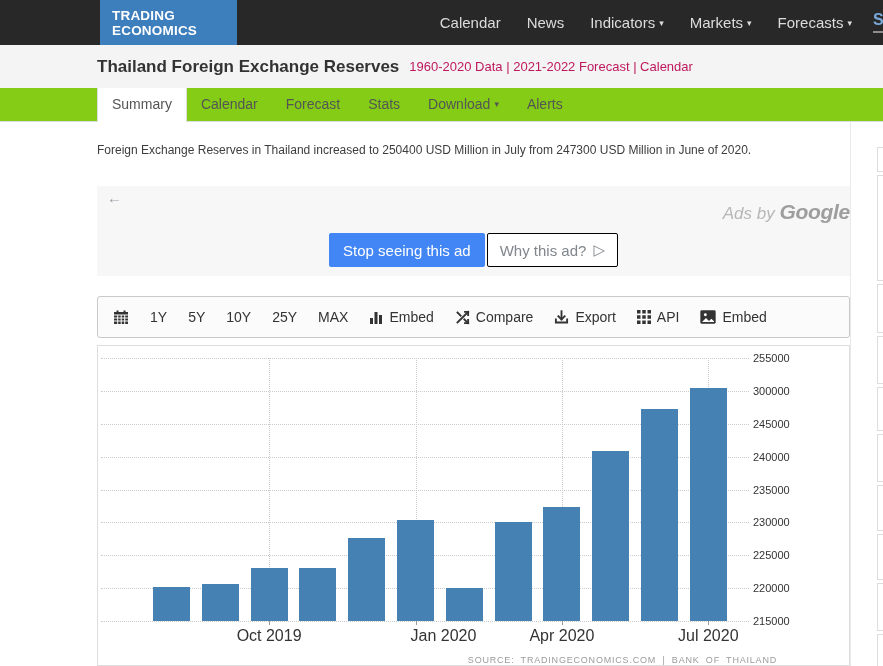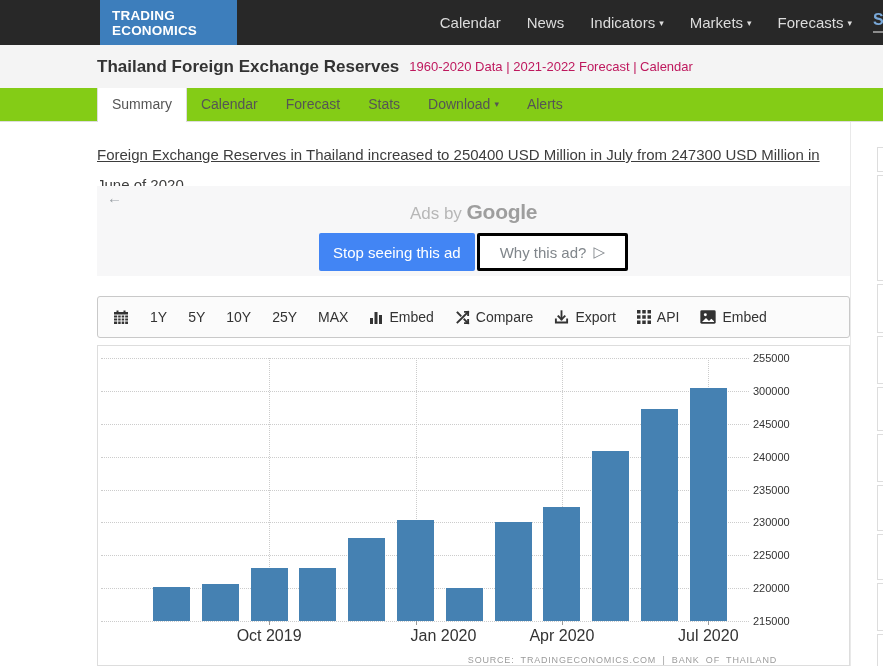--- a/index.html
+++ b/index.html
@@ -25,33 +25,33 @@
   .band-title { margin-left:97px; font-size:17px; font-weight:bold; color:#333; white-space:nowrap; }
   .band-sub { margin-left:10px; font-size:13px; color:#be185d; white-space:nowrap; cursor:pointer; }
   
   .tabbar { position:absolute; left:0; top:88px; width:883px; height:34px; background:#84cc16; }
   .tabbar .underline-full { position:absolute; left:0; right:0; bottom:0; height:1px; background:#ddd; z-index:1; }
   .tabs { position:absolute; left:97px; top:0; height:34px; display:flex; z-index:2; }
   .tab { padding:0 14px; line-height:33px; font-size:14px; color:#555; cursor:pointer; white-space:nowrap; }
   .tab.active { background:#fff; border-left:1px solid #ddd; border-right:1px solid #ddd; height:34px; z-index:3; }
   .tab .nav-caret { color:#555; }
   
-  .summary-p { position:absolute; left:97px; top:140px; width:758px; font-size:15px;
-               color:#3d3d3d; line-height:30px;text-decoration:underline; }
+  .summary-p { position:absolute; left:97px; top:140px; width:758px; font-size:12px;
+               color:#3d3d3d; line-height:21px; }
   
   .adbox { position:absolute; left:97px; top:186px; width:753px; height:90px; background:#f7f7f8; }
   .ad-back { position:absolute; left:10px; top:3px; color:#9aa0a6; font-size:15px; cursor:pointer; }
-  .ad-title { position:absolute; top:14px; left:0; width:100%; text-align:center;
-              color:#b7b7b7; font-size:17px; }
+  .ad-title { position:absolute; top:14px; left:0; width:100%; text-align:right;
+              color:#b7b7b7; font-size:17px;font-style:italic; }
   .ad-google { color:#9e9e9e; font-size:21px; font-weight:600; letter-spacing:-.3px; }
   .ad-buttons { position:absolute; top:47px; left:0; width:100%; display:flex; justify-content:center; }
   .btn-stop { background:#4285f4; color:#fff; font-size:15px; padding:7px 14px; border:none;
               border-radius:2px; cursor:pointer; font-family:inherit; }
-  .btn-why { background:#fff; color:#80868b; font-size:15px; padding:7px 20px;
-             border:3px solid #000000; border-radius:2px; margin-left:2px; cursor:pointer;
+  .btn-why { background:#fff; color:#80868b; font-size:15px; padding:7px 12px;
+             border:1px solid #000000; border-radius:2px; margin-left:2px; cursor:pointer;
              font-family:inherit; display:flex; align-items:center; gap:7px; }
   
   .toolbar { position:absolute; left:97px; top:296px; width:753px; height:42px; background:#fbfbfb;
              border:1px solid #c9c9c9; border-radius:3px; box-sizing:border-box;
              display:flex; align-items:center; padding:0 15px; gap:21px; }
   .tool-item { font-size:14px; color:#333; display:flex; align-items:center; gap:6px;
                cursor:pointer; white-space:nowrap; }
   .tool-item svg { display:block; }
   
   .chartcard { position:absolute; left:97px; top:345px; width:753px; height:321px; background:#fff;

